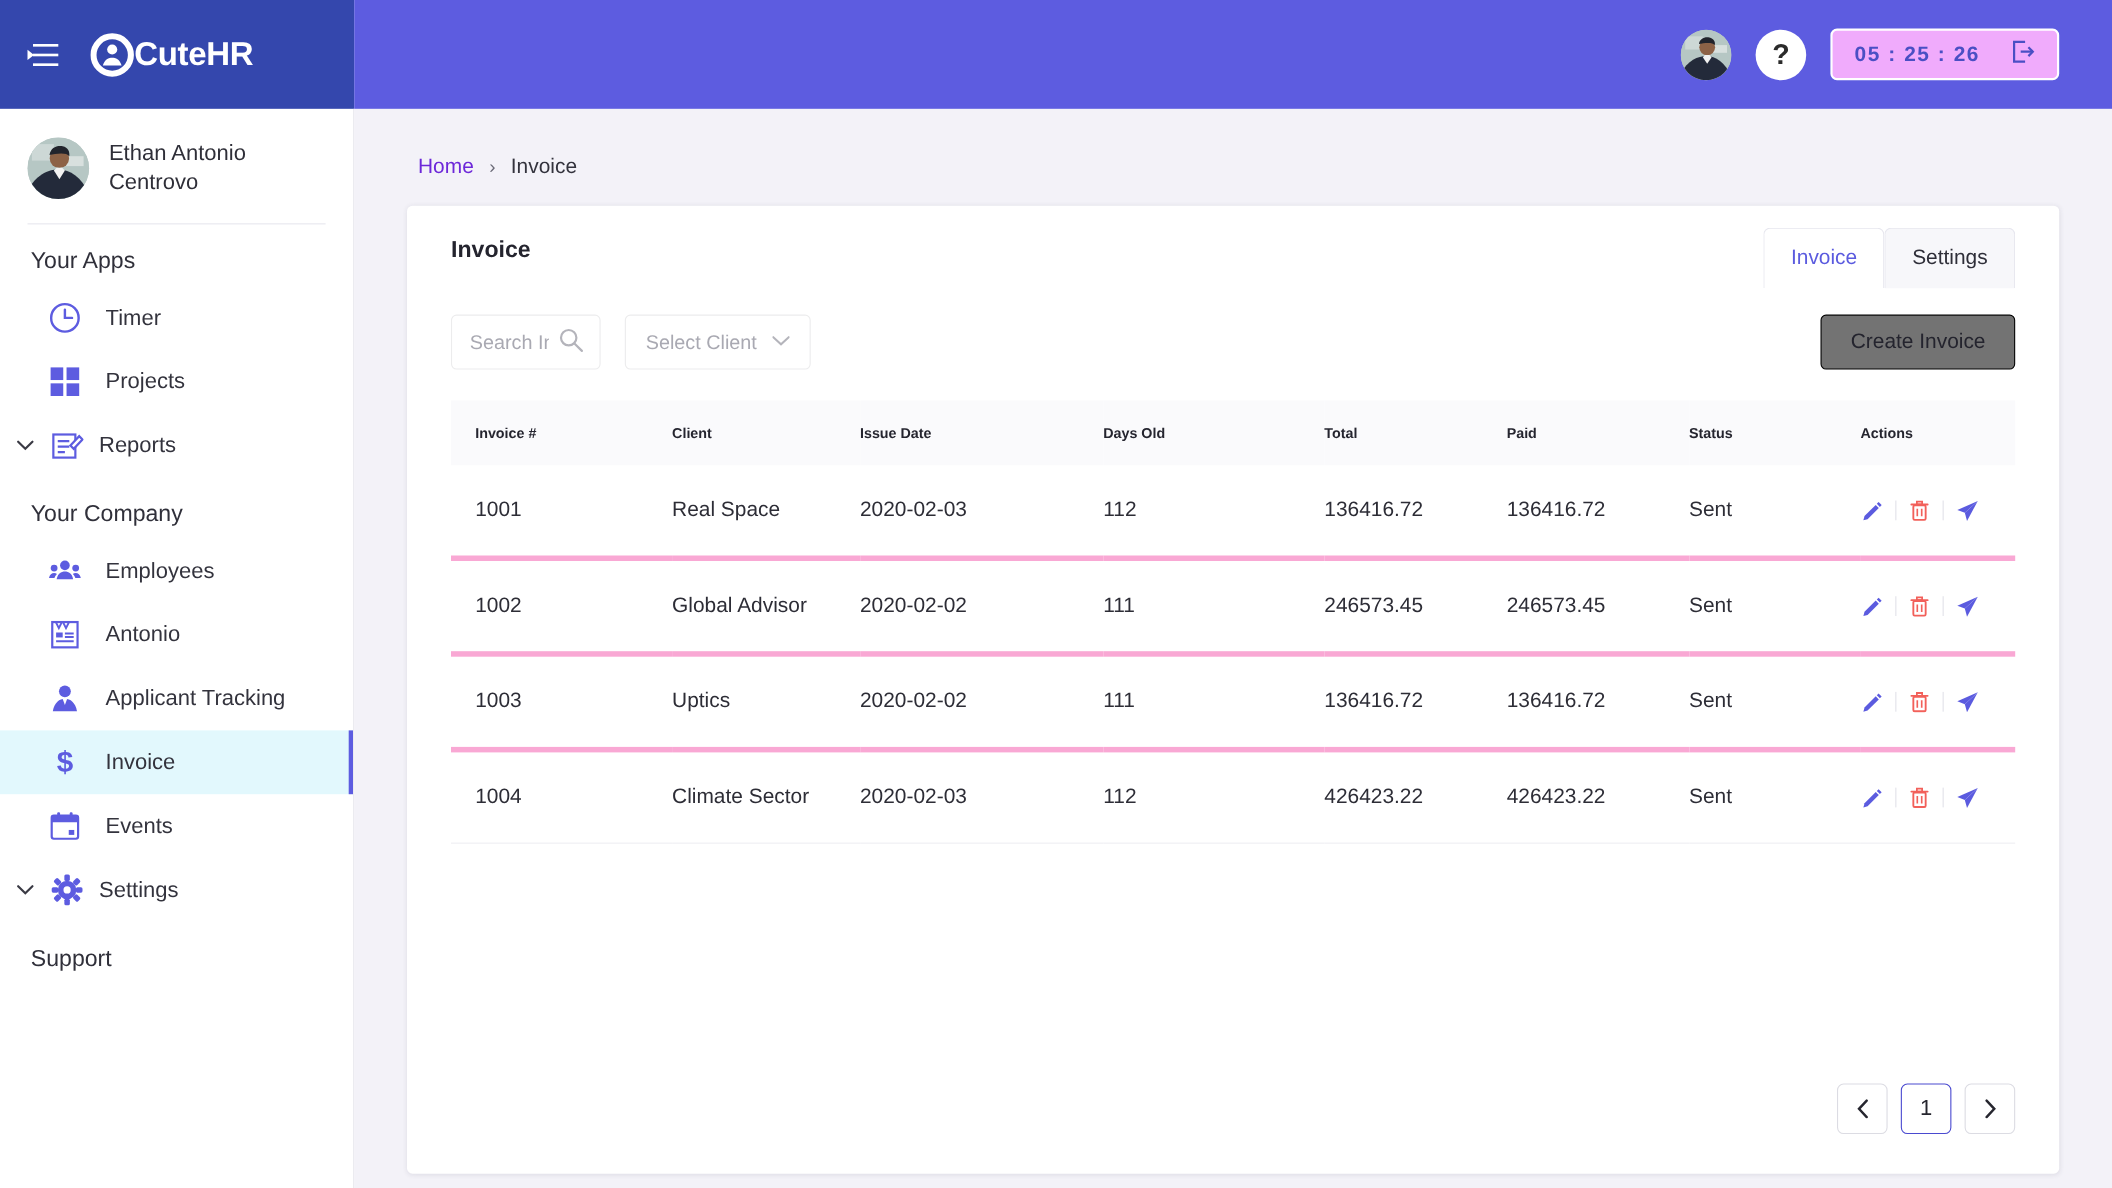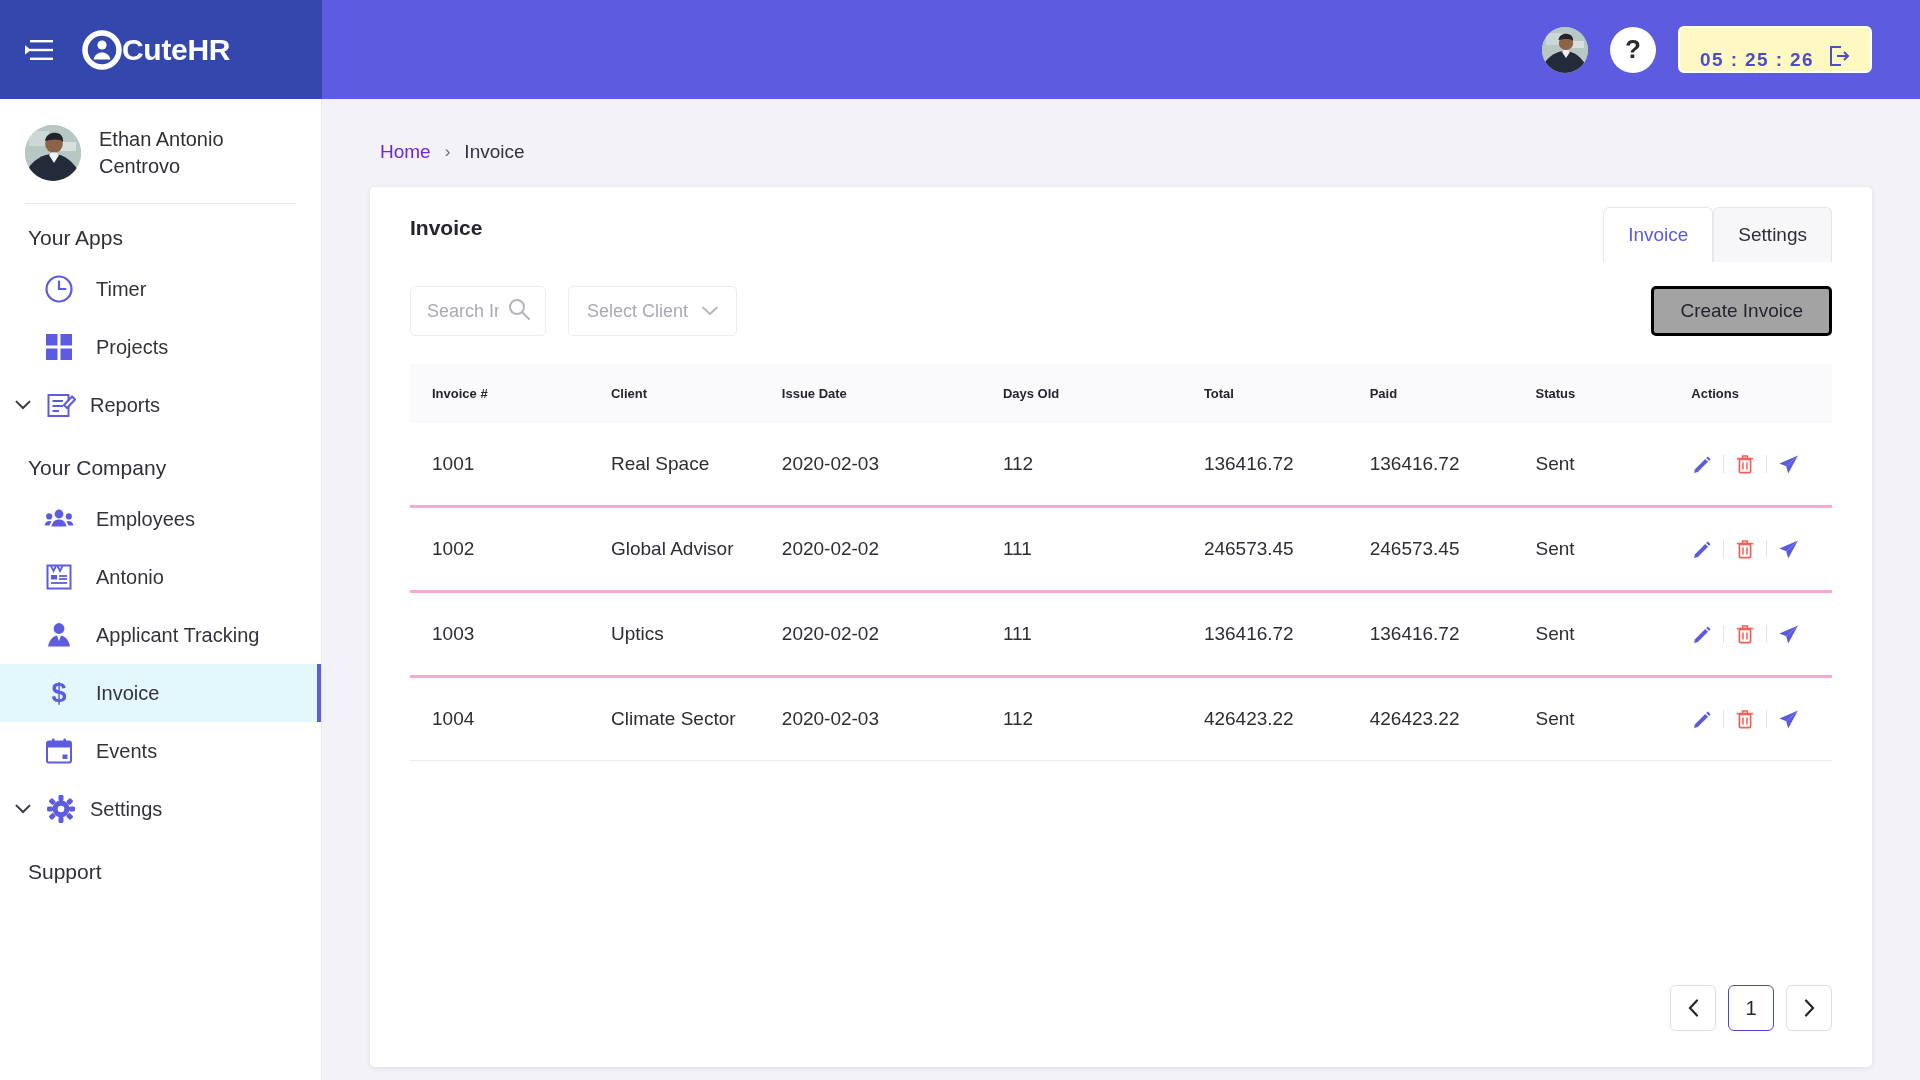--- a/index.html
+++ b/index.html
@@ -29,23 +29,23 @@
   .header-avatar {
     width: 46px; height: 46px; border-radius: 50%; overflow: hidden;
     background: #b9c9c6; cursor: pointer; position: relative; flex: 0 0 46px;
   }
   .help-btn {
     width: 46px; height: 46px; border-radius: 50%; background: #ffffff;
     display: flex; align-items: center; justify-content: center;
     color: #2b2b2b; font-size: 26px; font-weight: bold; cursor: pointer; flex: 0 0 46px;
   }
   .timer-btn {
-    height: 47px; min-width: 160px; background: #fef9c3; border: 2px solid #ffffff;
-    border-radius: 6px; display: flex; align-items: flex-end; justify-content: center;
-    gap: 14px; padding: 0 20px; cursor: pointer;
+    height: 47px; min-width: 160px; background: #f0abfc; border: 2px solid #ffffff;
+    border-radius: 6px; display: flex; align-items: center; justify-content: center;
+    gap: 28px; padding: 0 20px; cursor: pointer;
   }
   .timer-text { color: #4a4fc4; font-size: 19px; font-weight: bold; letter-spacing: 1.4px; }
 
   
   .body-row { flex: 1; display: flex; min-height: 0; }
 
   
   .sidebar {
     width: 322px; flex: 0 0 322px; background: #ffffff;
     border-right: 1px solid #e9e9ef; position: relative; overflow: hidden;
@@ -98,36 +98,36 @@
     border: none; outline: none; font-size: 18px; color: #9a9aa3; background: transparent;
     font-family: "Liberation Sans", sans-serif; width: 100%;
   }
   .search-input::placeholder { color: #a9a9b2; }
   .select-box {
     height: 50px; border: 1px solid #ececed; border-radius: 5px; display: flex;
     align-items: center; gap: 14px; padding: 0 18px; cursor: pointer;
   }
   .select-label { font-size: 18px; color: #a9a9b2; }
   .create-btn {
-    height: 50px; border: 3px solid #000000; background: #a3a3a3; border-radius: 5px;
+    height: 50px; border: 1px solid #000000; background: #737373; border-radius: 5px;
     font-size: 19px; color: #24242e; padding: 0 26px; cursor: pointer;
     font-family: "Liberation Sans", sans-serif;
   }
 
   
   .table-wrap { padding: 28px 40px 0 40px; }
   table { width: 100%; border-collapse: collapse; table-layout: fixed; }
   thead tr { background: #fafafc; }
   th {
     text-align: left; font-size: 13px; font-weight: bold; color: #25252f;
     padding: 22px 0 22px 0; vertical-align: middle;
   }
   th:first-child, td:first-child { padding-left: 22px; }
   td {
-    font-size: 19px; color: #2d2d36; padding: 30px 0; border-bottom: 3px solid #f9a8d4; vertical-align: middle;
+    font-size: 19px; color: #2d2d36; padding: 30px 0; border-bottom: 5px solid #f9a8d4; vertical-align: middle;
   }
   tbody tr:last-child td { border-bottom: 1px solid #eeeef2; }
   .col-invoice { width: 200px; }
   .col-client  { width: 170px; }
   .col-issue   { width: 220px; }
   .col-days    { width: 200px; }
   .col-total   { width: 165px; }
   .col-paid    { width: 165px; }
   .col-status  { width: 155px; }
   .col-actions { width: 140px; }

